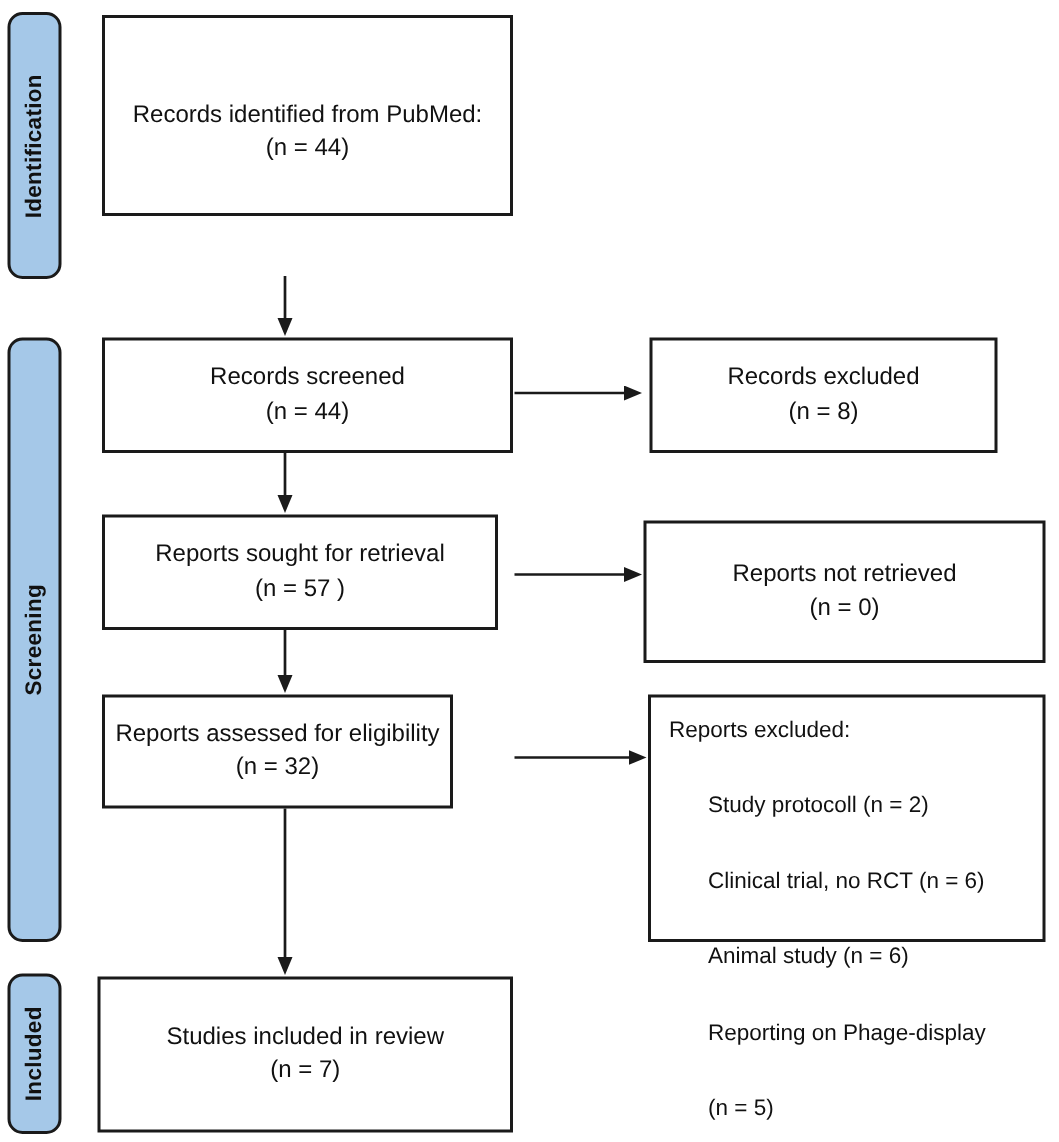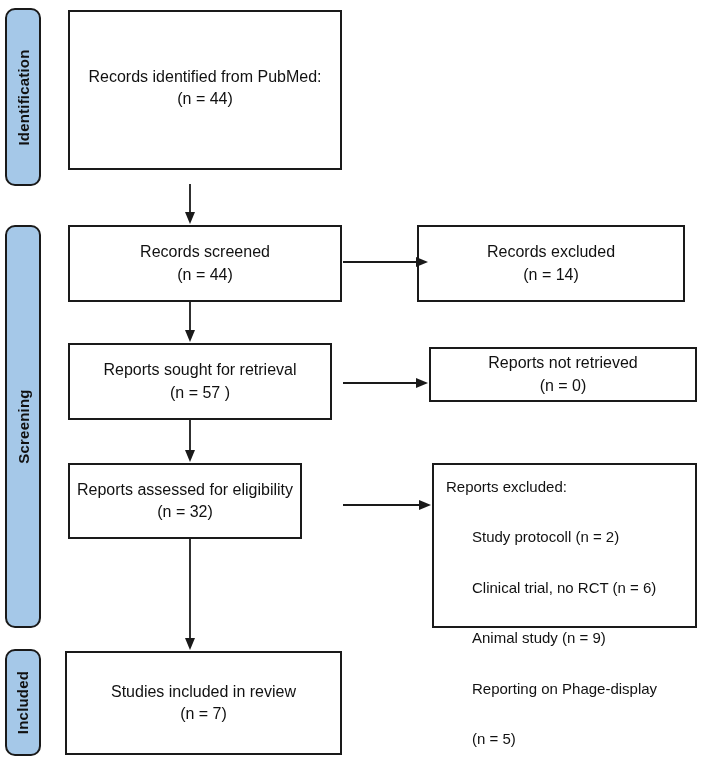--- a/index.html
+++ b/index.html
@@ -43,27 +43,27 @@
   .fbox{
     position:absolute;
     background:var(--box-fill);
     border:2px solid var(--line);
     display:flex;flex-direction:column;
     align-items:center;justify-content:center;
     text-align:center;
     font-size:16px;
     line-height:1.4;
   }
-  #box-identified{left:68px;top:10px;width:274px;height:160px;justify-content:flex-start;padding-top:54px;}
+  #box-identified{left:68px;top:10px;width:274px;height:134px;justify-content:flex-start;padding-top:54px;}
   #box-screened{left:68px;top:225px;width:274px;height:77px;}
   #box-sought{left:68px;top:343px;width:264px;height:77px;}
   #box-assessed{left:68px;top:463px;width:234px;height:76px;}
   #box-included{left:65px;top:651px;width:277px;height:104px;}
-  #box-excluded-records{left:417px;top:225px;width:268px;height:77px;}
-  #box-not-retrieved{left:429px;top:347px;width:268px;height:55px;}
+  #box-excluded-records{left:433px;top:225px;width:232px;height:77px;}
+  #box-not-retrieved{left:429px;top:347px;width:268px;height:95px;}
 
   
   #box-excluded-reports{
     left:432px;top:463px;width:265px;height:165px;
     align-items:flex-start;justify-content:flex-start;
     text-align:left;
     padding:11px 8px 0 12px;
     font-size:15px;
     line-height:1.43;
     gap:29px;
@@ -112,33 +112,33 @@
     <span>(n = 32)</span>
   </div>
 
   <div class="fbox" id="box-included">
     <span>Studies included in review</span>
     <span>(n = 7)</span>
   </div>
 
   <div class="fbox" id="box-excluded-records">
     <span>Records excluded</span>
-    <span>(n = 14)</span>
+    <span>(n = 8)</span>
   </div>
 
   <div class="fbox" id="box-not-retrieved">
     <span>Reports not retrieved</span>
     <span>(n = 0)</span>
   </div>
 
   <div class="fbox" id="box-excluded-reports">
     <span>Reports excluded:</span>
     <span class="reason">Study protocoll (n = 2)</span>
     <span class="reason">Clinical trial, no RCT (n = 6)</span>
-    <span class="reason">Animal study (n = 9)</span>
+    <span class="reason">Animal study (n = 6)</span>
     <span class="reason">Reporting on Phage-display</span>
     <span class="reason">(n = 5)</span>
   </div>
 
   <svg class="arrows" viewBox="0 0 706 761" xmlns="http://www.w3.org/2000/svg">
     <defs>
       <marker id="ah" markerUnits="userSpaceOnUse" markerWidth="13" markerHeight="12" refX="1" refY="5" orient="auto">
         <path d="M0,0 L12,5 L0,10 z" fill="#1a1a1a"></path>
       </marker>
     </defs>

